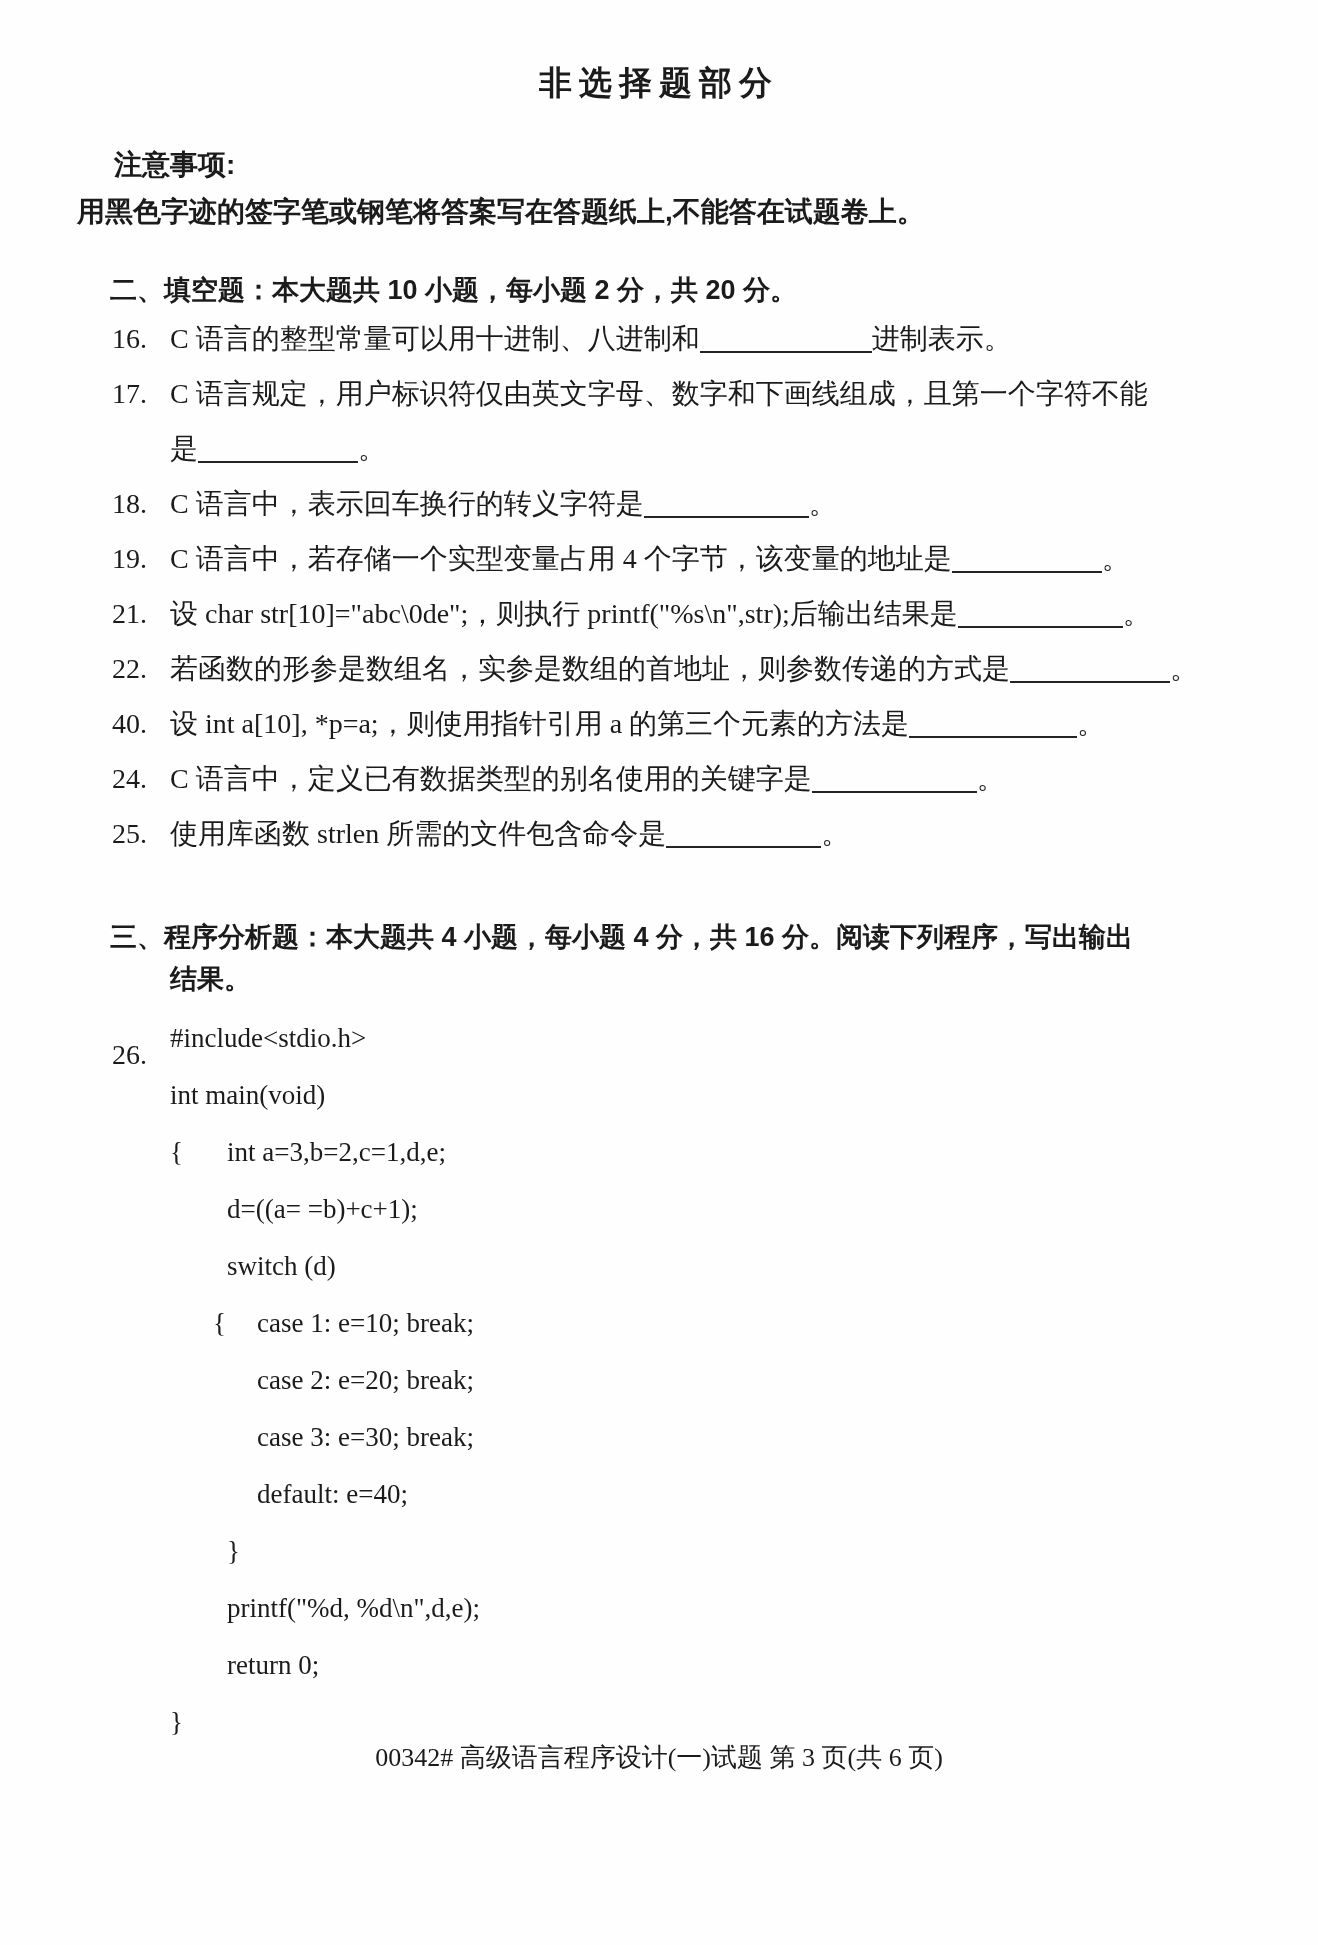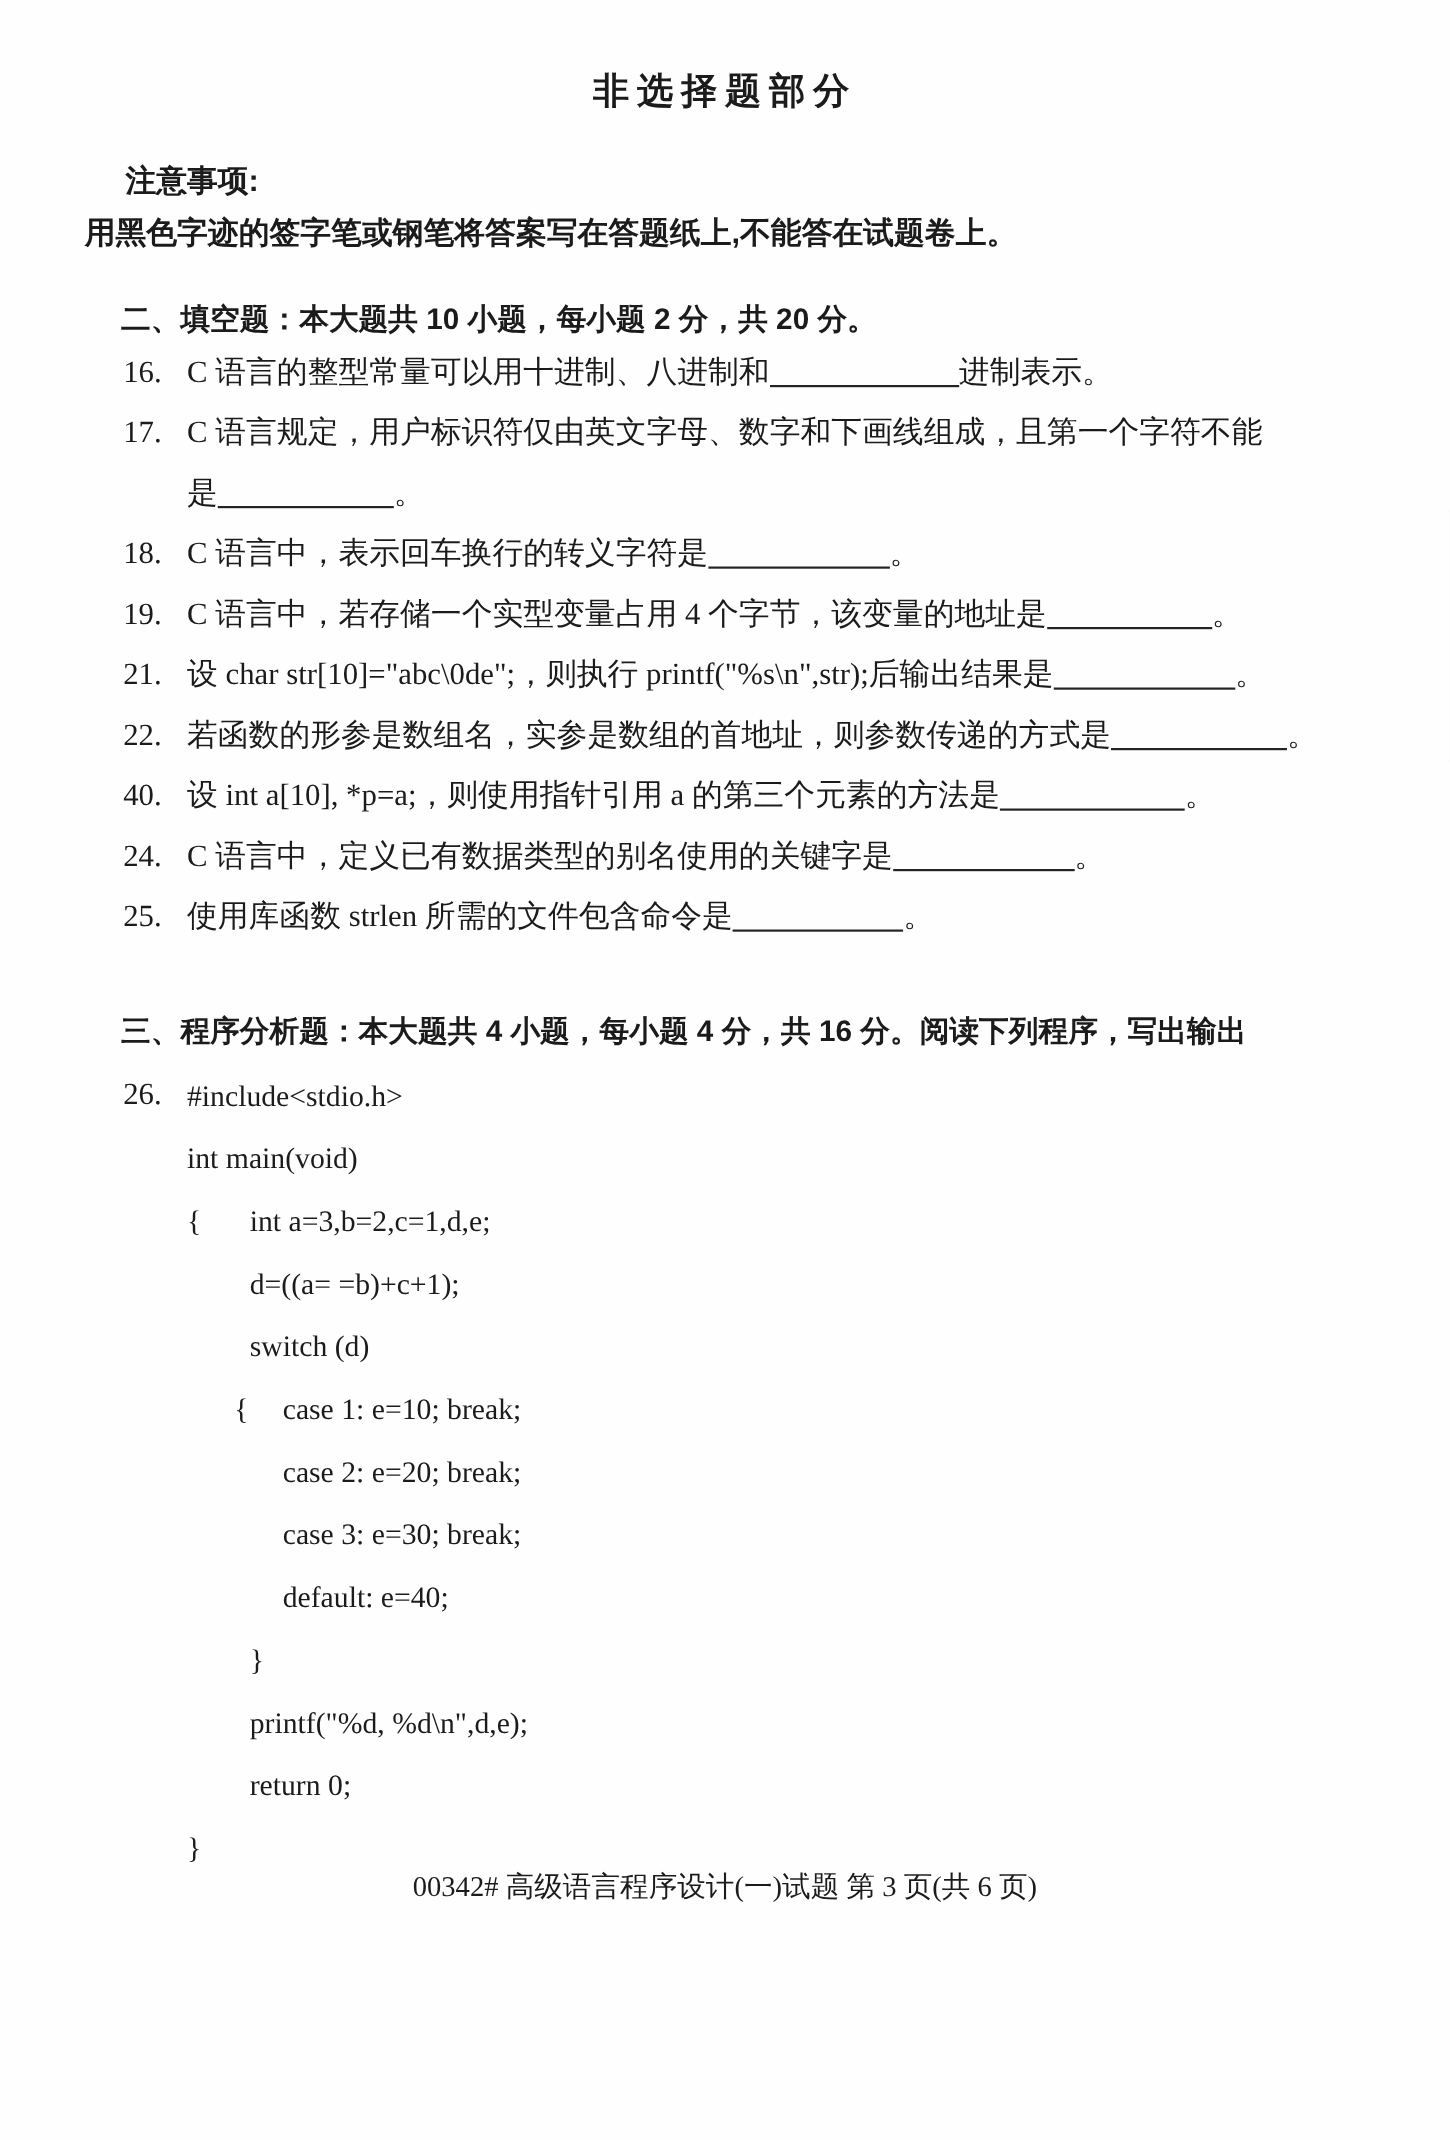--- a/index.html
+++ b/index.html
@@ -79,21 +79,21 @@
     margin-top:23px;
     font-size:27px;
     line-height:34px;
     white-space:nowrap;
   }
   .code-line.firstc{margin-top:25px;}
   .l0{padding-left:170px;}
   .l1{padding-left:227px;}
   .l1b{padding-left:213px;}
   .l2{padding-left:257px;}
-  .prog-no{position:absolute;left:112px;top:0;font-size:28px;}
+  .prog-no{position:absolute;left:112px;top:17px;font-size:28px;}
   .brace{display:inline-block;}
   .g57{width:57px;}
   .g44{width:44px;}
 
   .page-footer{
     margin-top:3px;
     text-align:center;
     font-size:26px;
     line-height:32px;
   }
@@ -125,20 +125,21 @@
 
   <div class="fill-line"><span class="item-no">22.</span><span>若函数的形参是数组名，实参是数组的首地址，则参数传递的方式是</span><span class="blank w160"></span><span>。</span></div>
 
   <div class="fill-line"><span class="item-no">40.</span><span>设 int a[10], *p=a;，则使用指针引用 a 的第三个元素的方法是</span><span class="blank w168"></span><span>。</span></div>
 
   <div class="fill-line"><span class="item-no">24.</span><span>C 语言中，定义已有数据类型的别名使用的关键字是</span><span class="blank"></span><span>。</span></div>
 
   <div class="fill-line"><span class="item-no">25.</span><span>使用库函数 strlen 所需的文件包含命令是</span><span class="blank w155"></span><span>。</span></div>
 
   <div class="sec-heading h3">三、程序分析题：本大题共 4 小题，每小题 4 分，共 16 分。阅读下列程序，写出输出</div>
+  <div class="sec-heading h3cont">结果。</div>
 
   <div class="code-line l0 firstc"><span class="prog-no">26.</span><span>#include&lt;stdio.h&gt;</span></div>
 
   <div class="code-line l0"><span>int main(void)</span></div>
 
   <div class="code-line l0"><span class="brace g57">{</span><span>int a=3,b=2,c=1,d,e;</span></div>
 
   <div class="code-line l1"><span>d=((a= =b)+c+1);</span></div>
 
   <div class="code-line l1"><span>switch (d)</span></div>

